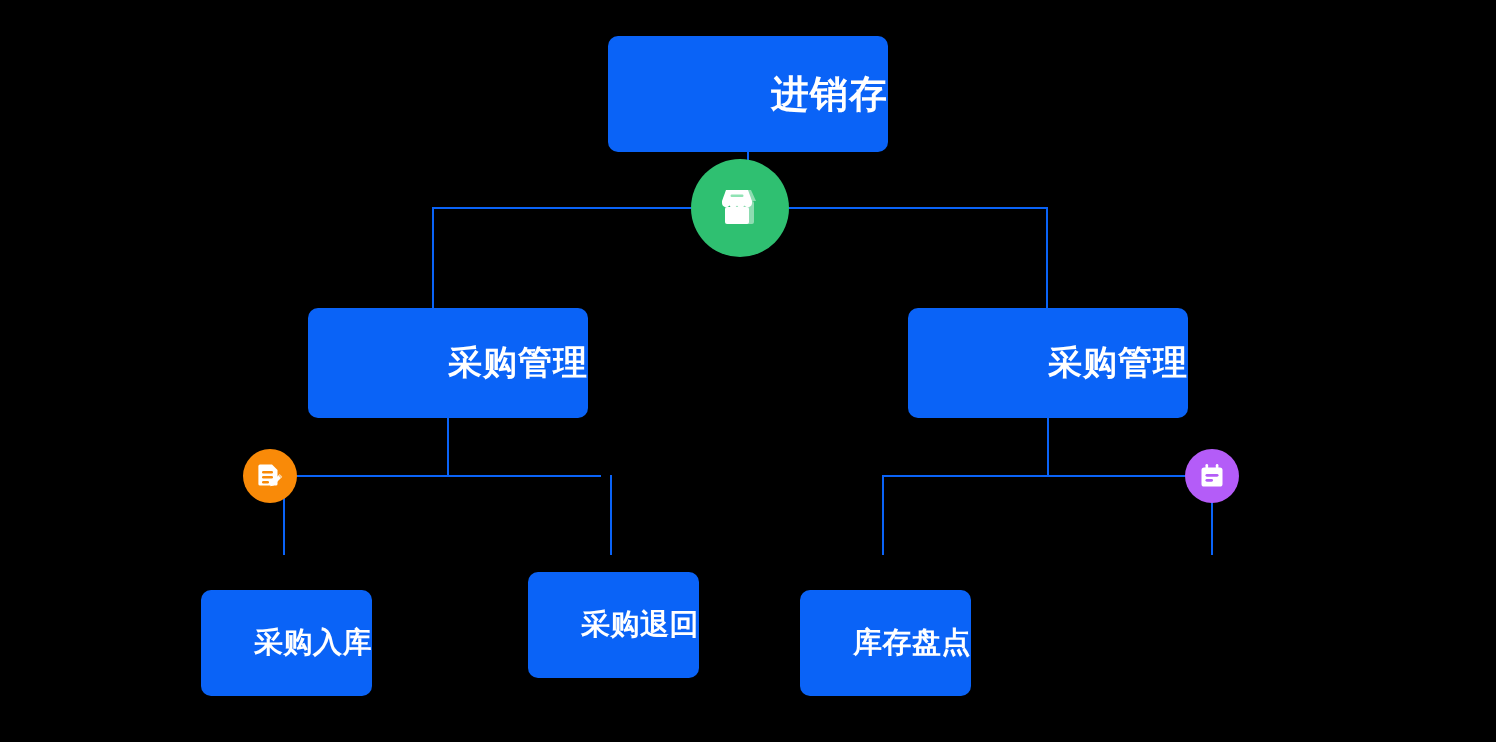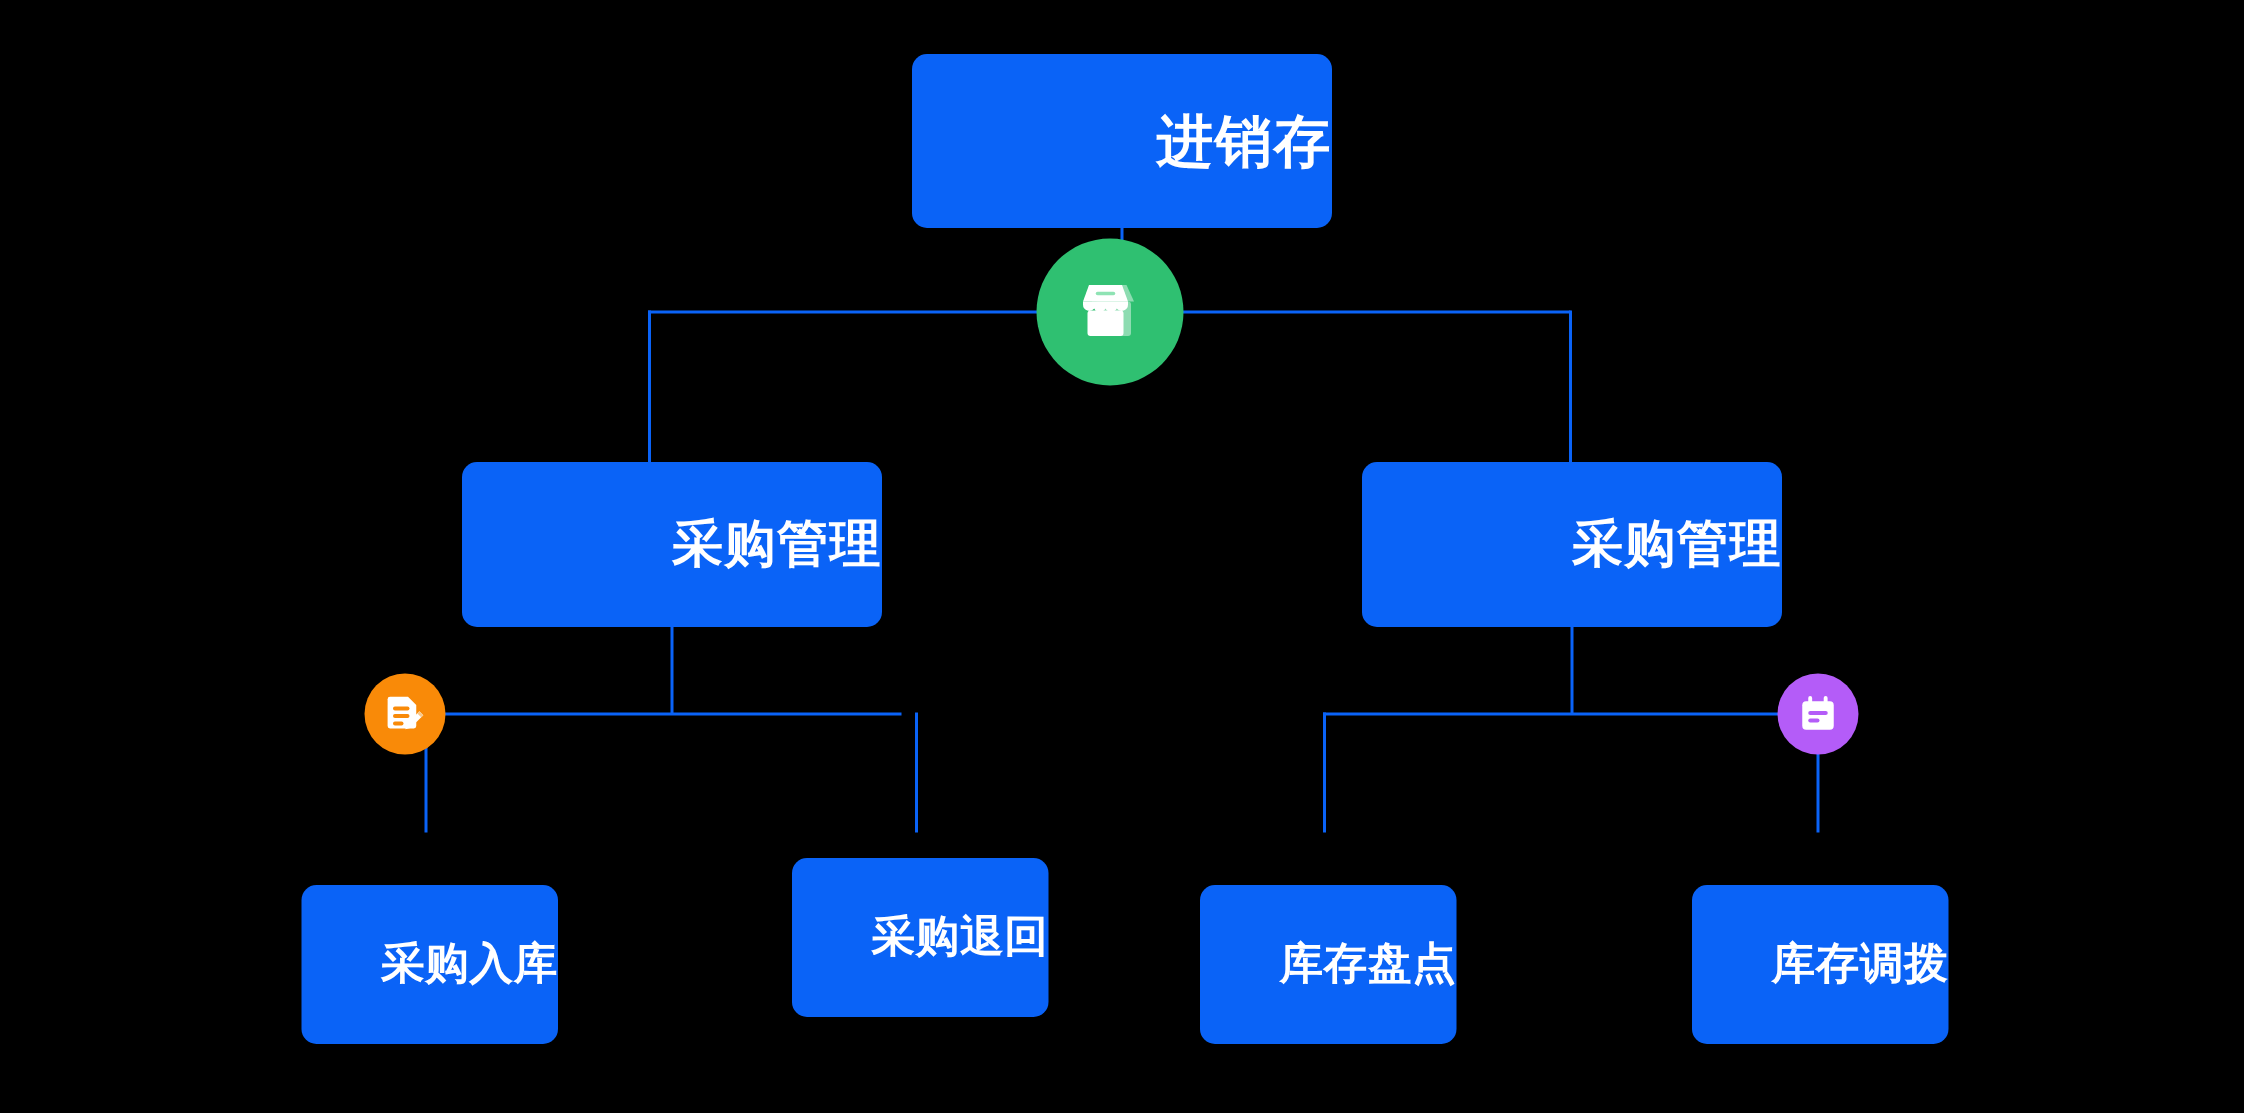--- a/index.html
+++ b/index.html
@@ -128,23 +128,20 @@
   </div>
 
   <div class="node node-leaf leaf-b">
     <span>采购退回</span>
   </div>
 
   <div class="node node-leaf leaf-c">
     <span>库存盘点</span>
   </div>
 
-  <div class="node node-leaf leaf-d">
-    <span>库存调拨</span>
-  </div>
 
   <div class="badge badge-store">
     <svg width="56" height="56" viewBox="0 0 56 56">
 
       <g opacity="0.45" fill="#ffffff">
         <path d="M21 10 h18 l5 11 h-28 z"></path>
         <rect x="18" y="21" width="24" height="23" rx="2"></rect>
       </g>
 
       <g fill="#ffffff">

